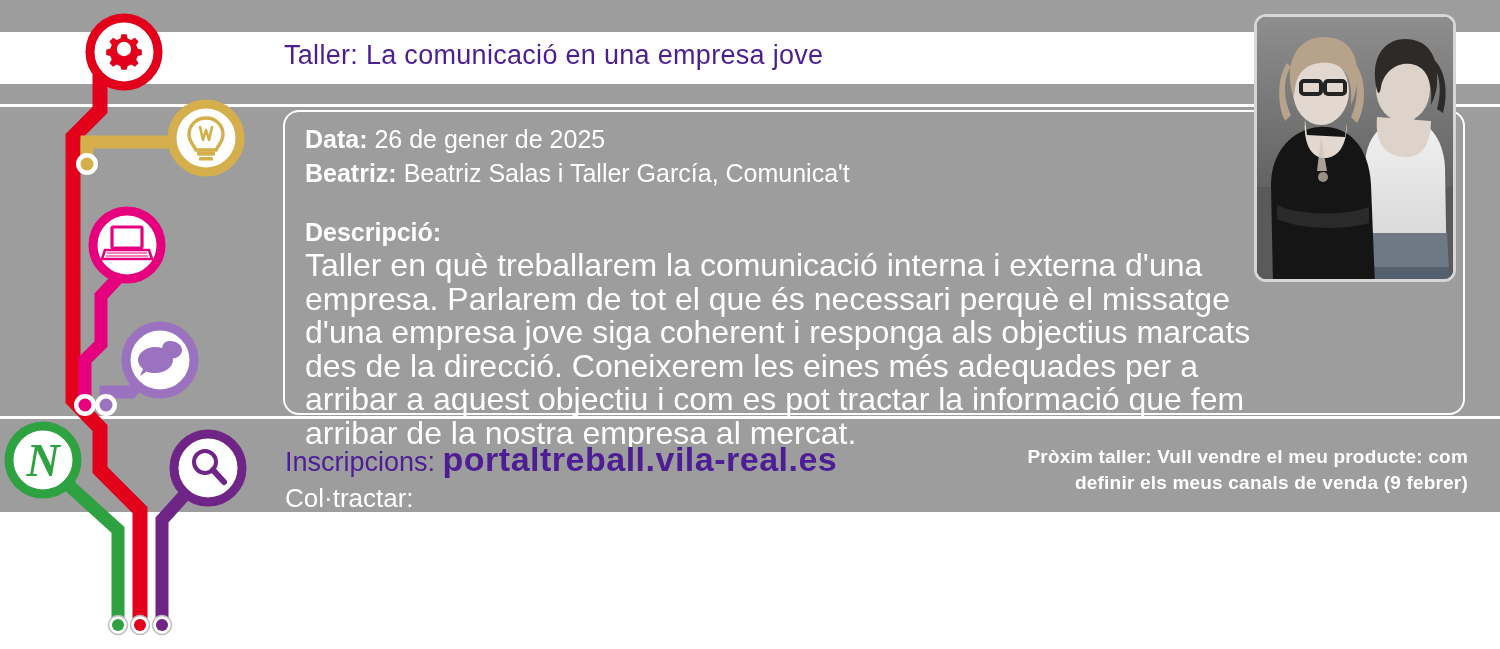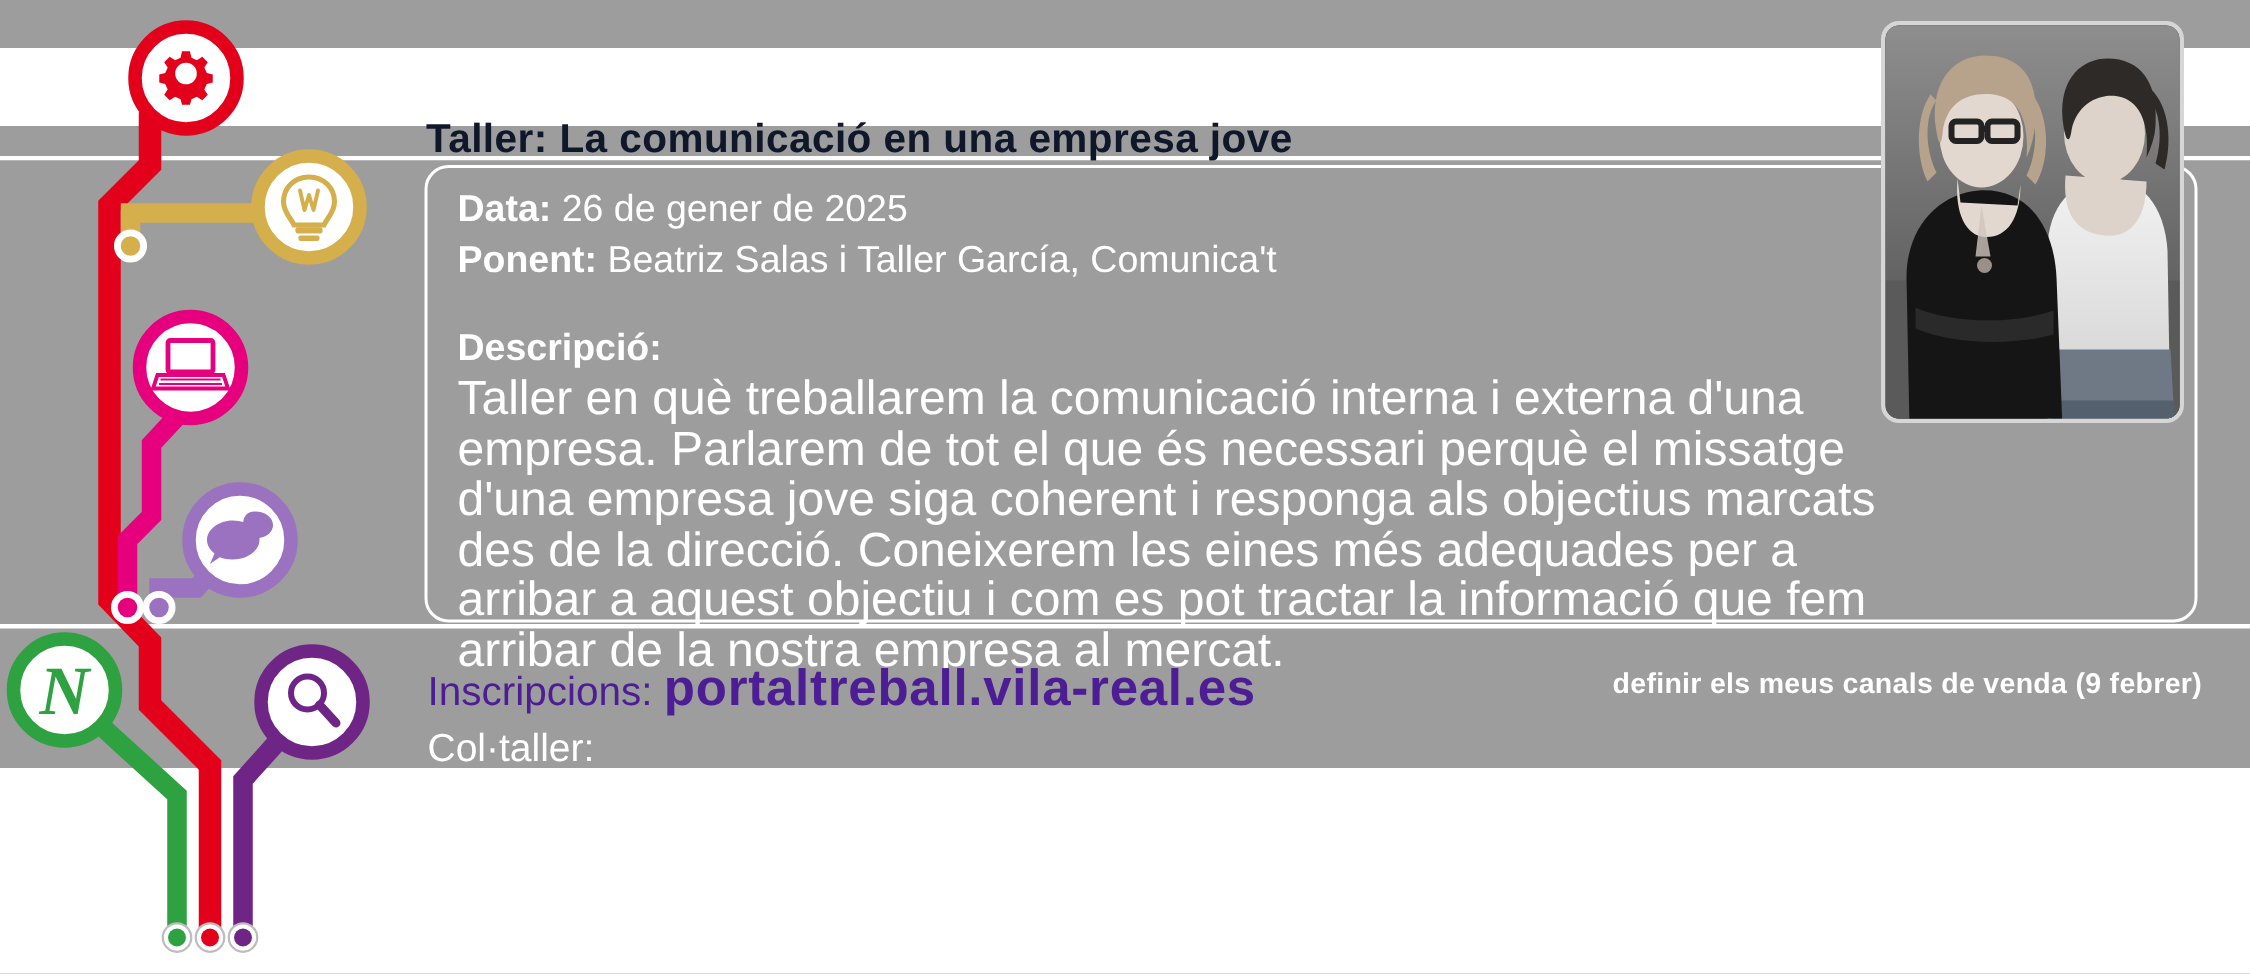--- a/index.html
+++ b/index.html
@@ -22,25 +22,24 @@
   .band-gray-body{top:107px;height:405px;background:#9d9d9d;}
   .band-hair-white-2{top:416px;height:3px;background:#ffffff;}
   .band-white-bottom{top:512px;height:137px;background:#ffffff;}
 
   
   #metro{position:absolute;left:0;top:0;width:280px;height:649px;}
 
   
   #title{
     position:absolute;left:284px;top:40px;
-    font-size:27px;font-weight:bold;
-    color:#0f172a;
+    font-size:27px;font-weight:normal;
+    color:#4c1d95;
     letter-spacing:.3px;
     white-space:nowrap;
-    margin-top:37px;
   }
 
   
   #infobox{
     position:absolute;left:283px;top:110px;
     width:1182px;height:305px;
     border:2px solid #ffffff;
     border-radius:16px;
     box-sizing:border-box;
   }
@@ -194,32 +193,33 @@
 
   <div id="title">Taller: La comunicació en una empresa jove</div>
 
   <div id="infobox"></div>
 
   <div id="infotext">
     <div class="line-dp">
       <b>Data:</b><span class="v"> 26 de gener de 2025</span>
     </div>
     <div class="line-dp">
-      <b>Ponent:</b><span class="v"> Beatriz Salas i Taller García, Comunica't</span>
+      <b>Beatriz:</b><span class="v"> Beatriz Salas i Taller García, Comunica't</span>
     </div>
     <div id="desc-head">Descripció:</div>
     <div id="desc-body">Taller en què treballarem la comunicació interna i externa d'una empresa. Parlarem de tot el que és necessari perquè el missatge d'una empresa jove siga coherent i responga als objectius marcats des de la direcció. Coneixerem les eines més adequades per a arribar a aquest objectiu i com es pot tractar la informació que fem arribar de la nostra empresa al mercat.</div>
   </div>
 
   <div id="inscripcions">
     <span class="lbl">Inscripcions: </span><span class="url">portaltreball.vila-real.es</span>
   </div>
-  <div id="collabora">Col·taller:</div>
+  <div id="collabora">Col·tractar:</div>
 
   <div id="proxim">
+    <div>Pròxim taller: Vull vendre el meu producte: com</div>
     <div>definir els meus canals de venda (9 febrer)</div>
   </div>
 
   <div id="photo">
     <svg viewBox="0 0 202 268" width="202" height="268">
       <defs>
         <linearGradient id="bgw" x1="0" y1="0" x2="0" y2="1">
           <stop offset="0" stop-color="#8e8e8e"></stop>
           <stop offset="1" stop-color="#4a4a4a"></stop>
         </linearGradient>

